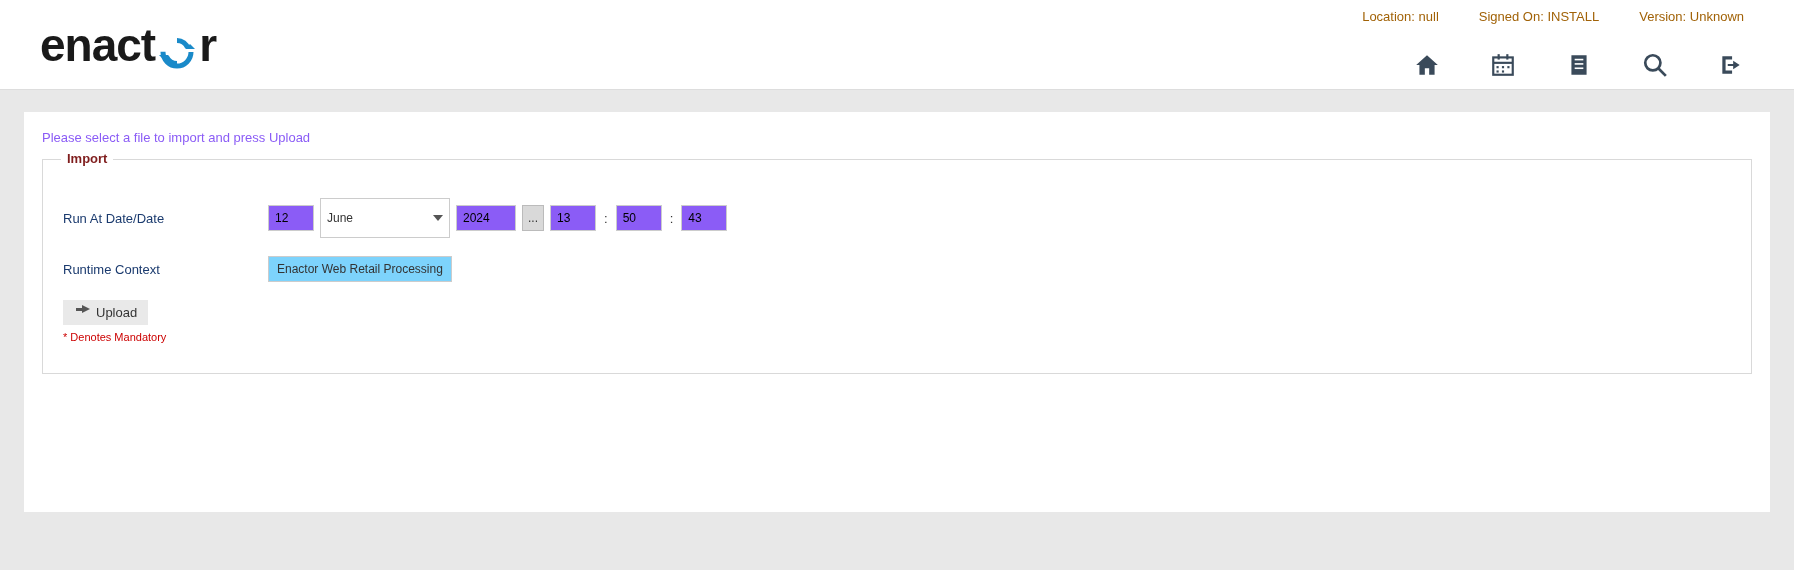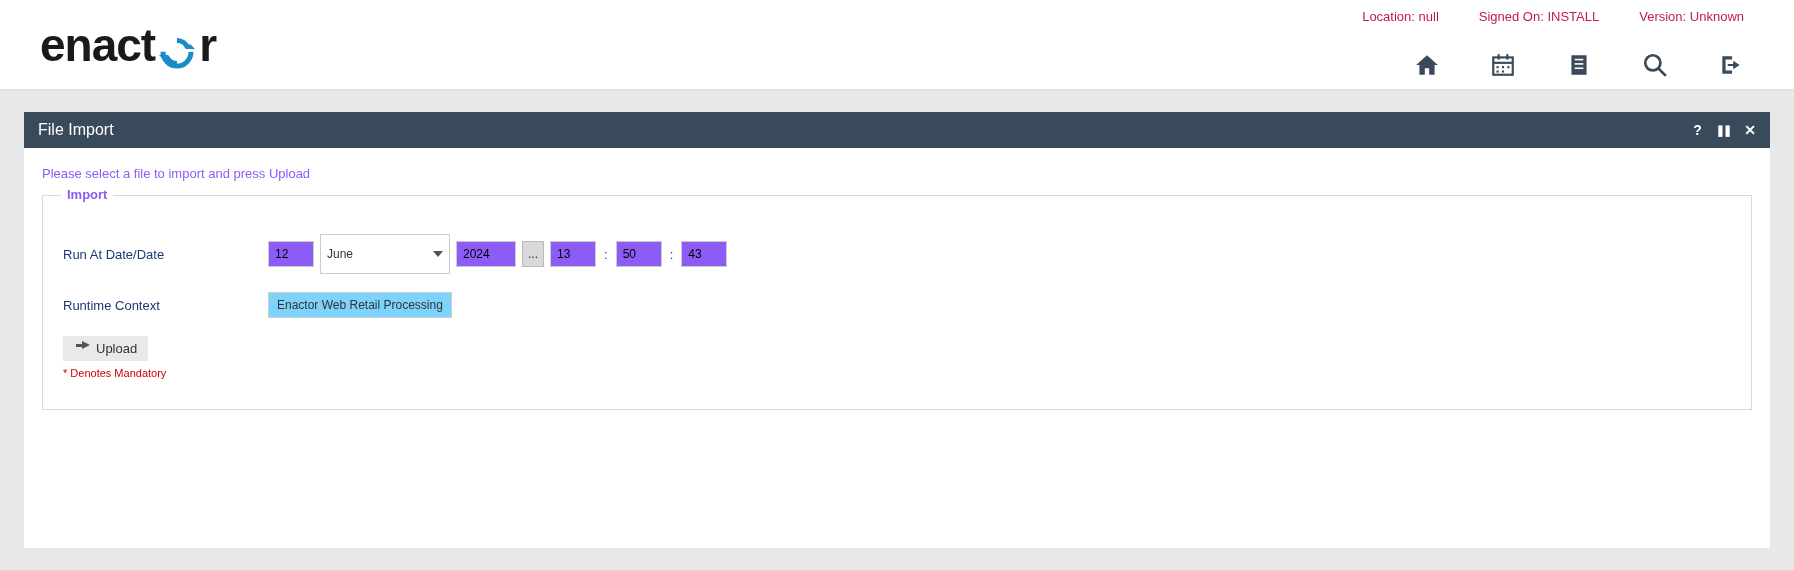--- a/index.html
+++ b/index.html
@@ -36,21 +36,21 @@
     height: 40px;
     position: relative;
     margin: 0 2px;
     vertical-align: middle;
   }
   .header-right { display: flex; flex-direction: column; align-items: flex-end; }
   .status-line {
     display: flex;
     gap: 40px;
     font-size: 13px;
-    color: #be185d;
+    color: #a16207;
     margin-bottom: 28px;
     margin-right: 10px;
   }
   .icon-bar { display: flex; gap: 50px; align-items: center; margin-right: 10px; }
   .icon-bar .icon { cursor: pointer; color: #3a4a5a; }
   .icon-bar svg { width: 26px; height: 26px; fill: #3a4a5a; }
 
   .page-area {
     padding: 22px 24px;
   }
@@ -78,21 +78,21 @@
     position: relative;
   }
   .fieldset-legend {
     position: absolute;
     top: -9px;
     left: 18px;
     background: #fff;
     padding: 0 6px;
     font-size: 13px;
     font-weight: bold;
-    color: #8b5cf6;
+    color: #7f1d1d;
   }
   .form-row {
     display: flex;
     align-items: center;
     margin-top: 18px;
   }
   .form-label {
     width: 205px;
     font-size: 13px;
     color: #1a3a6e;
@@ -252,28 +252,20 @@
         <svg viewBox="0 0 24 24">
             <path d="M4 4 H13 V7 H7 V17 H13 V20 H4 Z"></path>
             <path d="M14 8 L20 12 L14 16 V13 H9 V11 H14 Z"></path>
           </svg>
       </span>
     </div>
   </div>
 </div>
 
 <div class="page-area">
-  <div class="panel-header">
-    <span>File Import</span>
-    <div class="controls">
-      <span style="font-size:14px;">?</span>
-      <span style="font-size:11px;letter-spacing:-2px;">❚❚</span>
-      <span style="font-size:14px;">✕</span>
-    </div>
-  </div>
   <div class="panel-body">
     <div class="instruction">Please select a file to import and press Upload</div>
 
     <div class="fieldset">
       <div class="fieldset-legend">Import</div>
 
 
       <div class="form-row">
         <div class="form-label">Run At Date/Date</div>
         <div class="dt-group">

